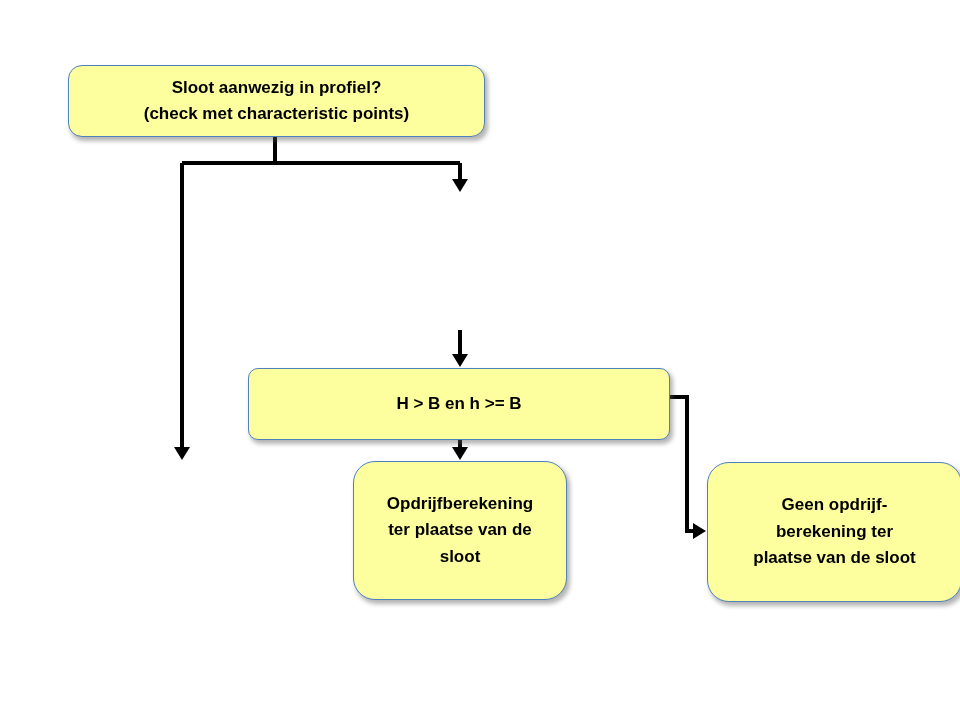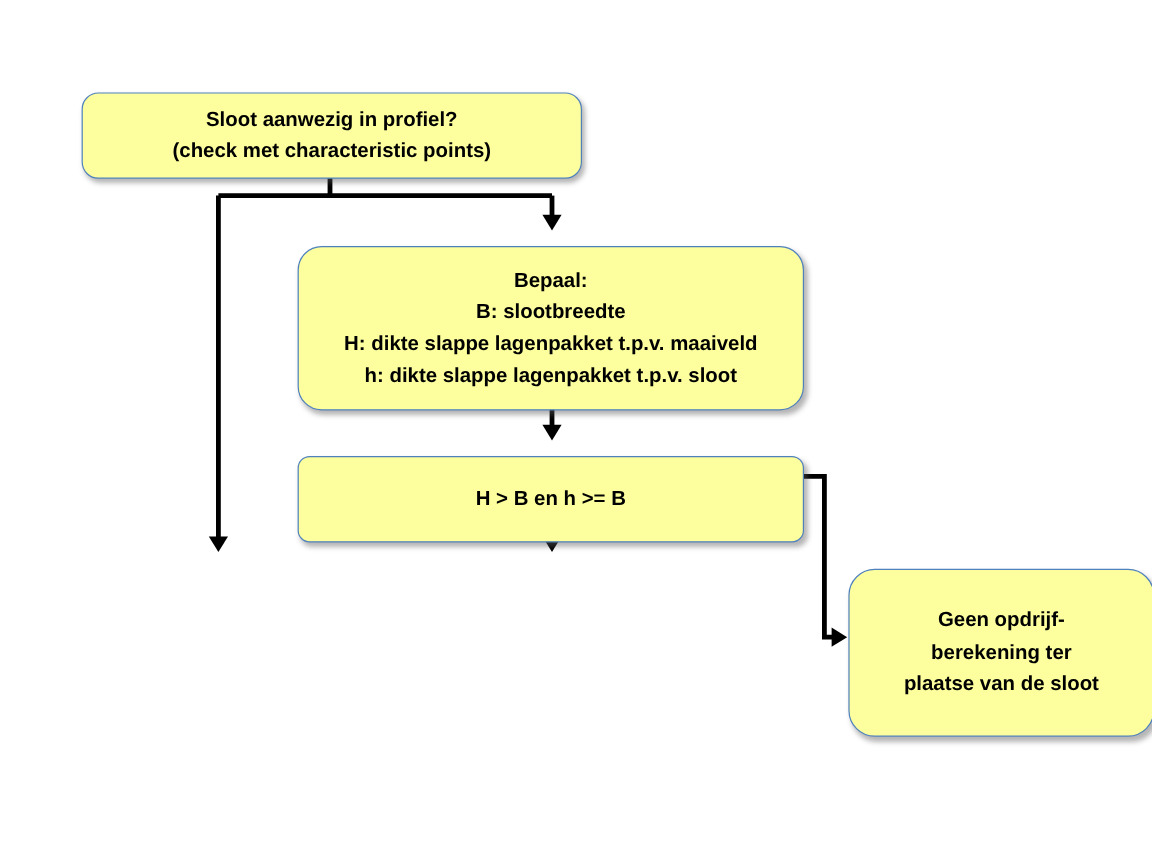--- a/index.html
+++ b/index.html
@@ -30,21 +30,20 @@
     box-shadow: 2.5px 3.5px 4px rgba(90, 90, 90, 0.45);
     display: flex;
     align-items: center;
     justify-content: center;
     text-align: center;
     color: var(--text-color);
     font-weight: bold;
     font-size: 17px;
     line-height: 1.55;
     padding: 2px 6px;
-    margin-top: 12px;
   }
   .node .label {
     white-space: pre-line;
   }
   #node-start    { left: 68px;  top: 65px;  width: 417px; height: 72px;  border-radius: 14px; }
   #node-bepaal   { left: 248px; top: 193px; width: 422px; height: 137px; border-radius: 20px; }
   #node-cond     { left: 248px; top: 368px; width: 422px; height: 72px;  border-radius: 10px; }
   #node-left     { left: 75px;  top: 461px; width: 210px; height: 139px; border-radius: 22px; }
   #node-middle   { left: 353px; top: 461px; width: 214px; height: 139px; border-radius: 22px; }
   #node-right    { left: 707px; top: 462px; width: 255px; height: 140px; border-radius: 22px; }
@@ -83,32 +82,31 @@
     <polygon points="452,447 468,447 460,460"></polygon>
     <path d="M670 397 L687 397 L687 531 L694 531"></path>
     <polygon points="693,523 693,539 706,531"></polygon>
   </svg>
 
   <div class="node" id="node-start">
     <span class="label">Sloot aanwezig in profiel?
 (check met characteristic  points)</span>
   </div>
 
-  <div class="node" id="node-bepaal">
-    <span class="label">Bepaal:
-B: slootbreedte
-H: dikte slappe lagenpakket t.p.v. maaiveld
-h: dikte slappe lagenpakket t.p.v. sloot</span>
-  </div>
 
   <div class="node" id="node-cond">
     <span class="label">H &gt; B  en  h &gt;= B</span>
   </div>
 
 
+  <div class="node" id="node-middle">
+    <span class="label">Opdrijfberekening
+ter plaatse van de
+sloot</span>
+  </div>
 
   <div class="node" id="node-right">
     <span class="label">Geen opdrijf-
 berekening ter
 plaatse van de sloot</span>
   </div>
 
 </div>
 
 </body></html>

